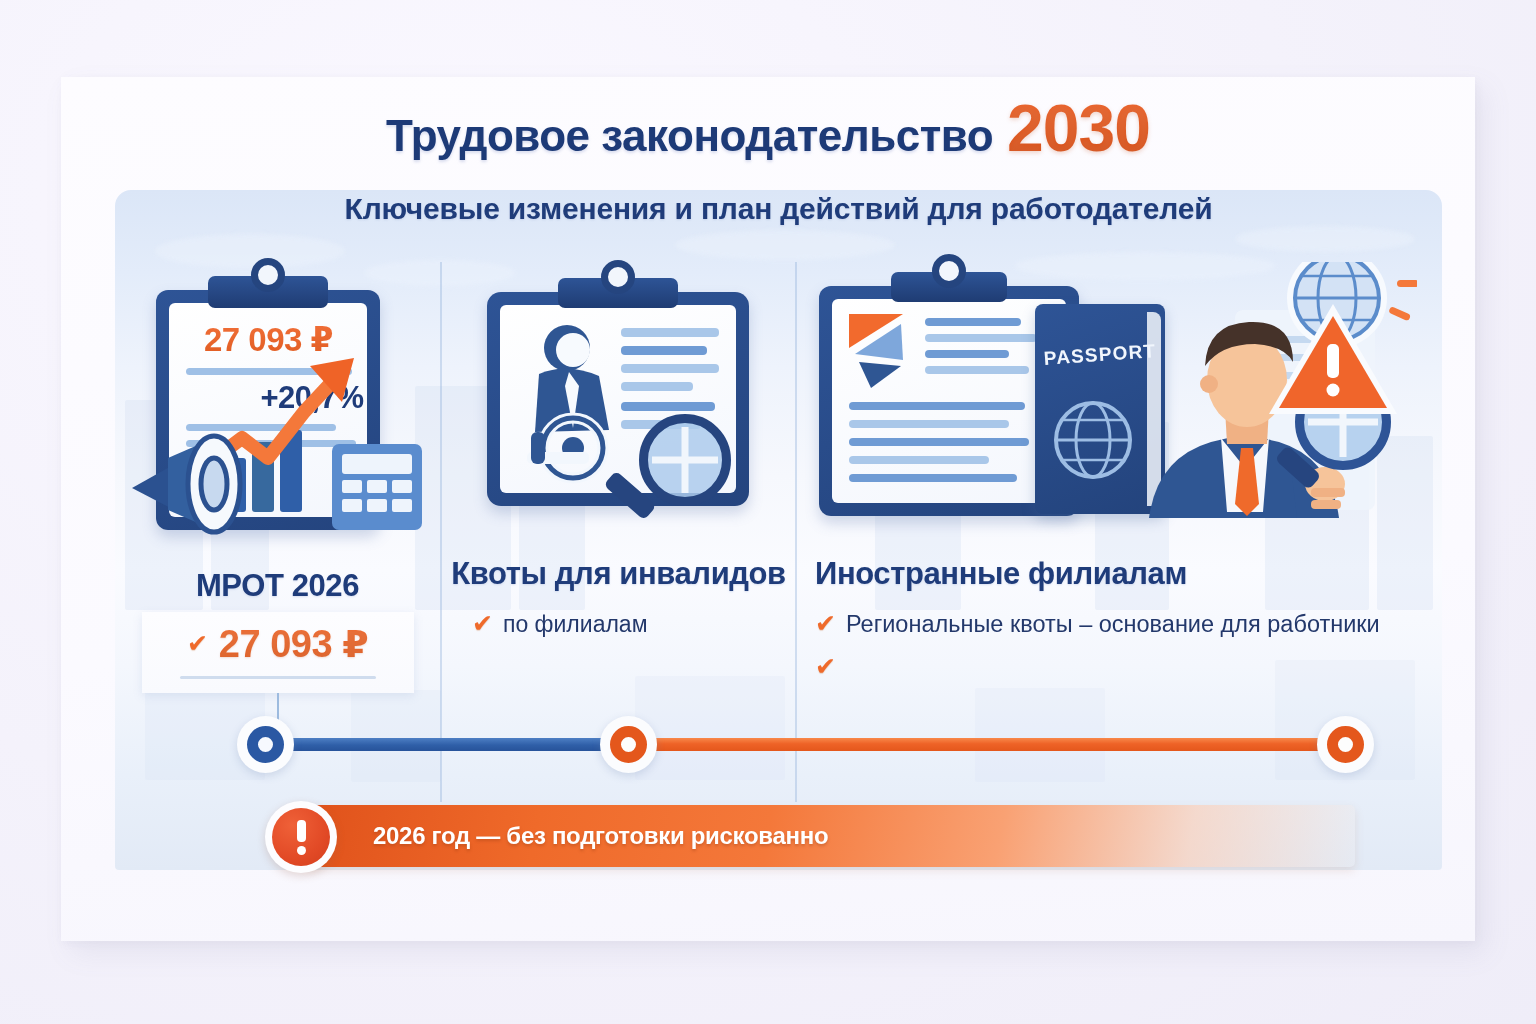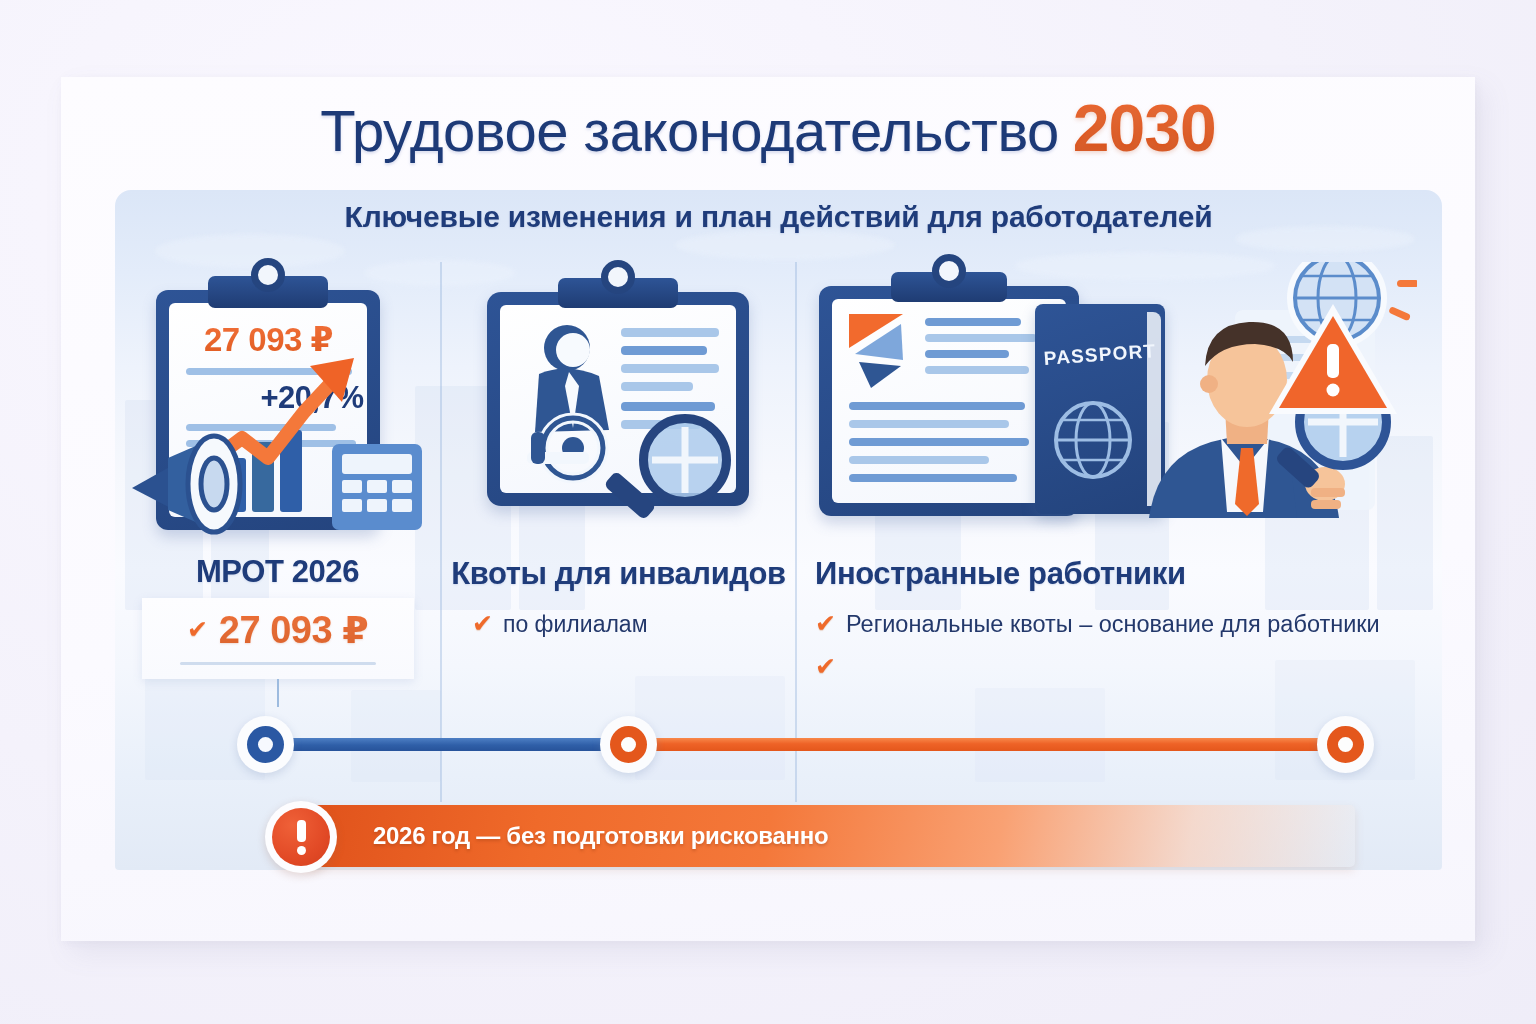--- a/index.html
+++ b/index.html
@@ -41,22 +41,22 @@
   .header {
     position: absolute;
     left: 0;
     top: 18px;
     width: 100%;
     text-align: center;
     line-height: 1;
     white-space: nowrap;
   }
   .title-main {
-    font-size: 58px;
-    font-weight: 400;
+    font-size: 44px;
+    font-weight: 700;
     color: #1d3a77;
     letter-spacing: -0.5px;
     text-shadow: 0 2px 3px rgba(160,170,210,0.38);
     vertical-align: baseline;
   }
   .title-year {
     font-size: 66px;
     font-weight: 800;
     letter-spacing: -1px;
     margin-left: 14px;
@@ -107,21 +107,21 @@
     background: #eef4fd;
     border-radius: 50%;
     opacity: 0.75;
     filter: blur(2px);
   }
 
   
   .subtitle {
     position: absolute;
     left: 0;
-    top: 10px;
+    top: 2px;
     width: 100%;
     text-align: center;
     font-size: 30px;
     font-weight: 700;
     color: #1f3c7a;
     letter-spacing: -0.2px;
     text-shadow: 0 1px 2px rgba(170,185,220,0.45);
     white-space: nowrap;
     z-index: 5;
   }
@@ -151,21 +151,21 @@
   }
 
   .col-title {
     font-size: 31px;
     font-weight: 700;
     color: #1f3c7a;
     letter-spacing: -0.4px;
     text-shadow: 0 1px 2px rgba(170,185,220,0.40);
     white-space: nowrap;
   }
-  .col-1 .col-title { text-align: center; margin-top: 4px; }
+  .col-1 .col-title { text-align: center; margin-top: 18px; }
   .col-2 .col-title { text-align: center; margin-top: 6px; }
   .col-3 .col-title { text-align: left; margin-top: 6px; padding-left: 18px; }
 
   
   .bullets { margin-top: 16px; }
   .bullet {
     display: flex;
     align-items: flex-start;
     gap: 10px;
     color: #23386b;
@@ -652,21 +652,21 @@
               <line x1="498" y1="36" x2="582" y2="36" stroke="#5b8ccb" stroke-width="3"></line>
               <line x1="504" y1="14" x2="576" y2="14" stroke="#5b8ccb" stroke-width="2.5"></line>
               <line x1="504" y1="58" x2="576" y2="58" stroke="#5b8ccb" stroke-width="2.5"></line>
 
               <rect x="592" y="-6" width="22" height="7" rx="3.5" fill="#f4783a" transform="rotate(-24 592 -6)"></rect>
               <rect x="600" y="18" width="22" height="7" rx="3.5" fill="#f4783a"></rect>
               <rect x="594" y="44" width="22" height="7" rx="3.5" fill="#f4783a" transform="rotate(24 594 44)"></rect>
             </svg>
           </div>
 
-          <div class="col-title">Иностранные работники</div>
+          <div class="col-title">Иностранные филиалам</div>
 
           <div class="bullets">
             <div class="bullet">
               <span class="check">✔</span>
               <span class="bullet-text">Региональные квоты – основание для работники</span>
             </div>
             <div class="bullet">
               <span class="check">✔</span>
             </div>
           </div>

